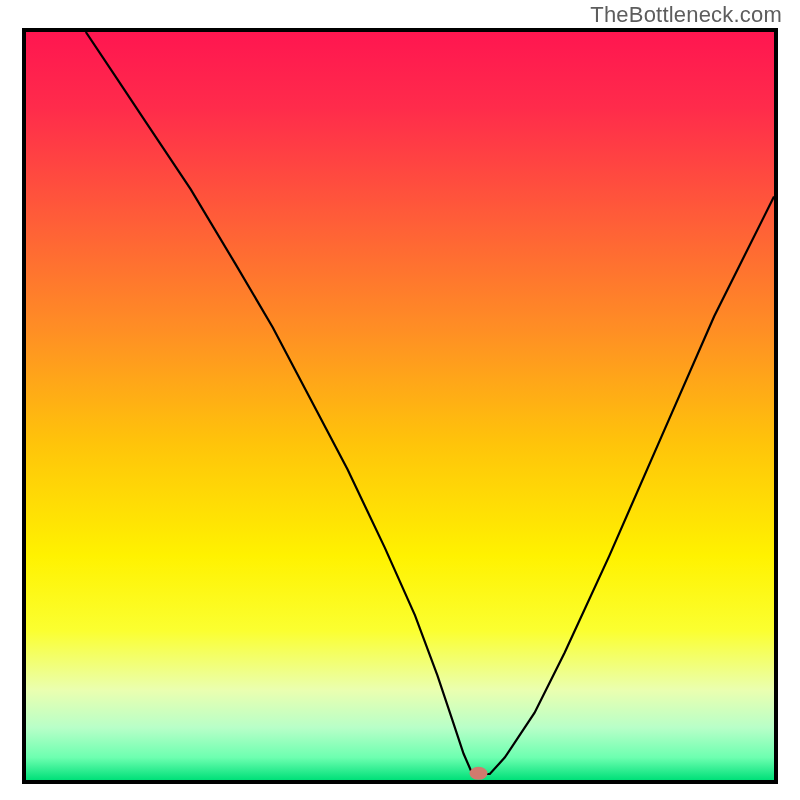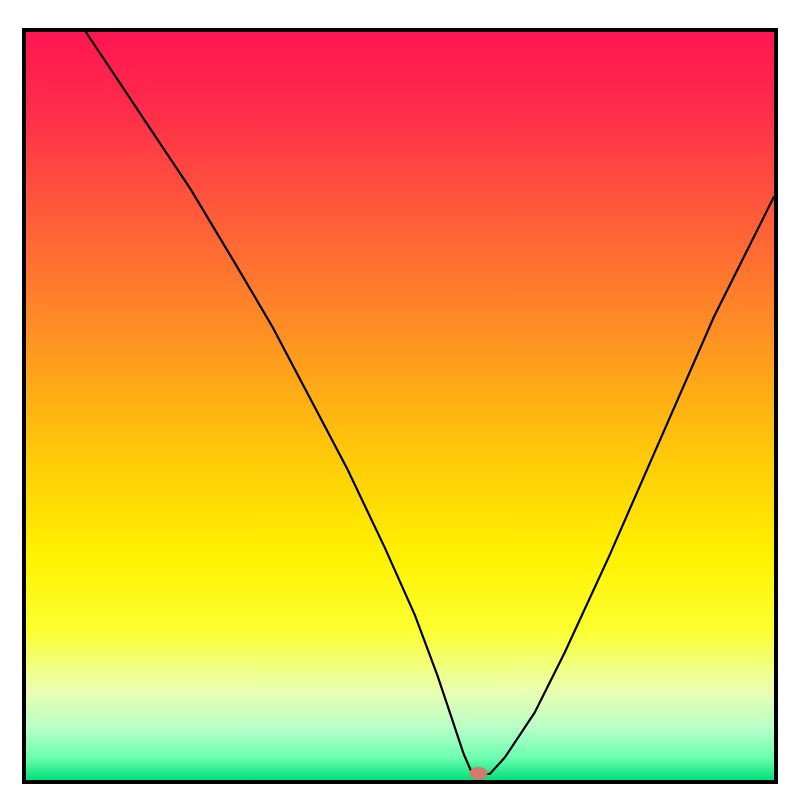--- a/index.html
+++ b/index.html
@@ -52,20 +52,21 @@
     top: 0;
     width: 100%;
     height: 100%;
     display: block;
   }
 </style>
 </head>
 <body>
 
 <div class="frame">
+  <div class="watermark">TheBottleneck.com</div>
 
   <div class="plot-area">
 
     <svg class="bg" viewBox="0 0 748 748" preserveAspectRatio="none">
       <defs>
         <linearGradient id="grad" x1="0" y1="0" x2="0" y2="1">
             <stop offset="0%" stop-color="#ff1650"></stop>
             <stop offset="10%" stop-color="#ff2b4b"></stop>
             <stop offset="25%" stop-color="#ff5d38"></stop>
             <stop offset="40%" stop-color="#ff8f24"></stop>

